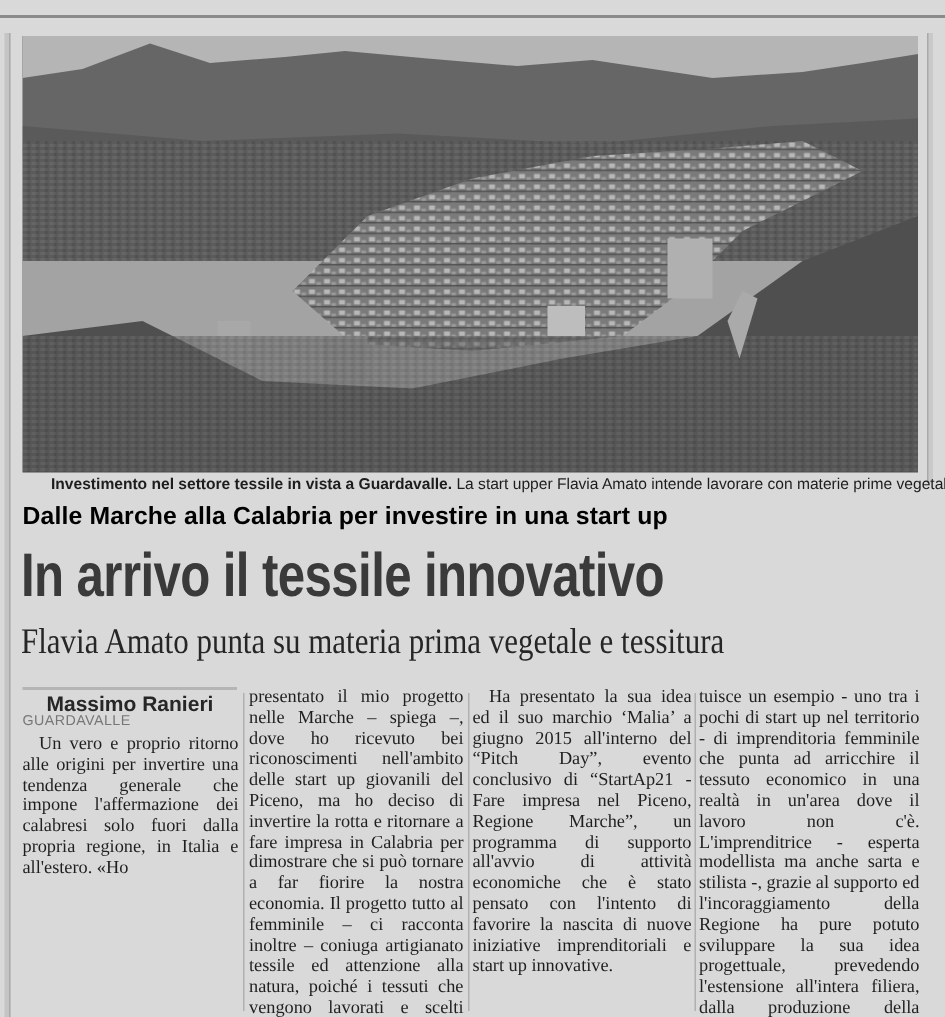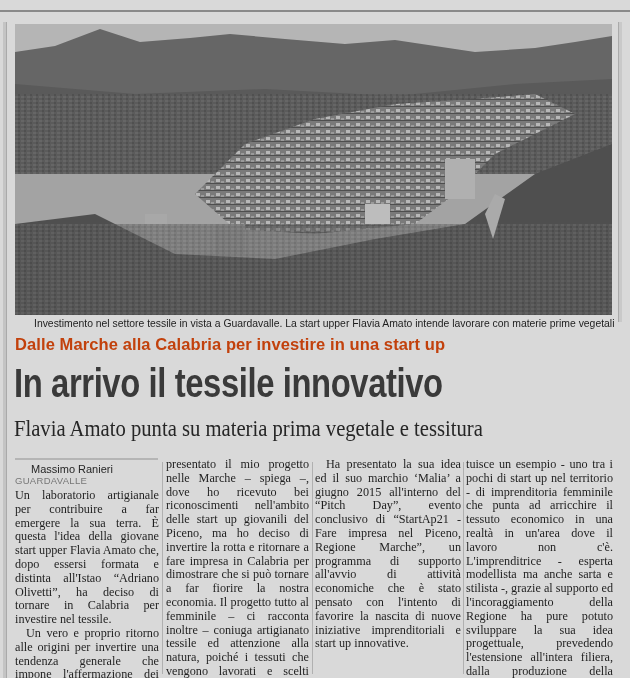--- a/index.html
+++ b/index.html
@@ -18,43 +18,43 @@
       position: absolute; left: 15px; top: 24px; width: 597px; height: 291px;
       overflow: hidden; background: #6c6c6c;
     }
     .photo svg { display: block; }
 
     .caption {
       position: absolute; left: 15px; top: 317px; width: 610px;
       font-family: "Liberation Sans", sans-serif; font-size: 10.4px; line-height: 13px;
       white-space: nowrap; color: #1d1d1d;
     }
-    .caption b { font-weight: normal; padding-left: 19px; }
+    .caption b { font-weight: bold; padding-left: 19px; }
 
     .kicker {
       position: absolute; left: 15px; top: 335px;
       font-family: "Liberation Sans", sans-serif; font-weight: bold;
-      font-size: 16.5px; letter-spacing: 0.1px; color: #c2410c; white-space: nowrap;
+      font-size: 16.5px; letter-spacing: 0.1px; color: #000000; white-space: nowrap;
     }
     .headline {
       position: absolute; left: 14px; top: 360px;
       font-family: "Liberation Sans", sans-serif; font-weight: bold;
       font-size: 41px; line-height: 46px; color: #3a3a3a; white-space: nowrap;
       transform: scaleX(0.80); transform-origin: left top; letter-spacing: -0.5px;
     }
     .subhead {
       position: absolute; left: 14px; top: 413px;
       font-family: "Liberation Serif", serif; font-size: 24px; line-height: 30px;
       color: #262626; white-space: nowrap; transform: scaleX(0.86); transform-origin: left top;
     }
 
     .byline-rule { position: absolute; left: 15px; top: 458px; width: 143px; height: 2px; background: #b5b5b5; }
     .byline {
       position: absolute; left: 15px; top: 463px;
-      font-family: "Liberation Sans", sans-serif; font-weight: normal; font-size: 11px; line-height: 12px; color: #262626; padding-left: 16px;
+      font-family: "Liberation Sans", sans-serif; font-weight: bold; font-size: 14px; line-height: 12px; color: #262626; padding-left: 16px;
     }
     .dateline {
       position: absolute; left: 15px; top: 475px;
       font-family: "Liberation Sans", sans-serif; font-weight: normal; font-size: 9.5px; line-height: 12px;
       color: #777; letter-spacing: 0.3px;
     }
     .col-sep { position: absolute; top: 462px; width: 1px; height: 212px; background: #b0b0b0; }
 
     .col {
       position: absolute; font-size: 12.2px; line-height: 13.8px; text-align: justify;
@@ -121,21 +121,20 @@
 
 <div class="byline-rule"></div>
 <div class="byline">Massimo Ranieri</div>
 <div class="dateline">GUARDAVALLE</div>
 
 <div class="col-sep" style="left:162px"></div>
 <div class="col-sep" style="left:312px"></div>
 <div class="col-sep" style="left:463px"></div>
 
 <div class="col col1">
-  <p>Un laboratorio artigianale per contribuire a far emergere la sua terra. È questa l'idea della giovane start upper Flavia Amato che, dopo essersi formata e distinta all'Istao “Adriano Olivetti”, ha deciso di tornare in Calabria per investire nel tessile.</p>
   <p class="indent">Un vero e proprio ritorno alle origini per invertire una tendenza generale che impone l'affermazione dei calabresi solo fuori dalla propria regione, in Italia e all'estero. «Ho</p>
 </div>
 
 <div class="col col2">
   <p>presentato il mio progetto nelle Marche – spiega –, dove ho ricevuto bei riconoscimenti nell'ambito delle start up giovanili del Piceno, ma ho deciso di invertire la rotta e ritornare a fare impresa in Calabria per dimostrare che si può tornare a far fiorire la nostra economia. Il progetto tutto al femminile – ci racconta inoltre – coniuga artigianato tessile ed attenzione alla natura, poiché i tessuti che vengono lavorati e scelti sono al 100% naturali ed organici».</p>
 
 </div>
 
 <div class="col col3">
   <p class="indent">Ha presentato la sua idea ed il suo marchio ‘Malia’ a giugno 2015 all'interno del “Pitch Day”, evento conclusivo di “StartAp21 - Fare impresa nel Piceno, Regione Marche”, un programma di supporto all'avvio di attività economiche che è stato pensato con l'intento di favorire la nascita di nuove iniziative imprenditoriali e start up innovative.</p>

